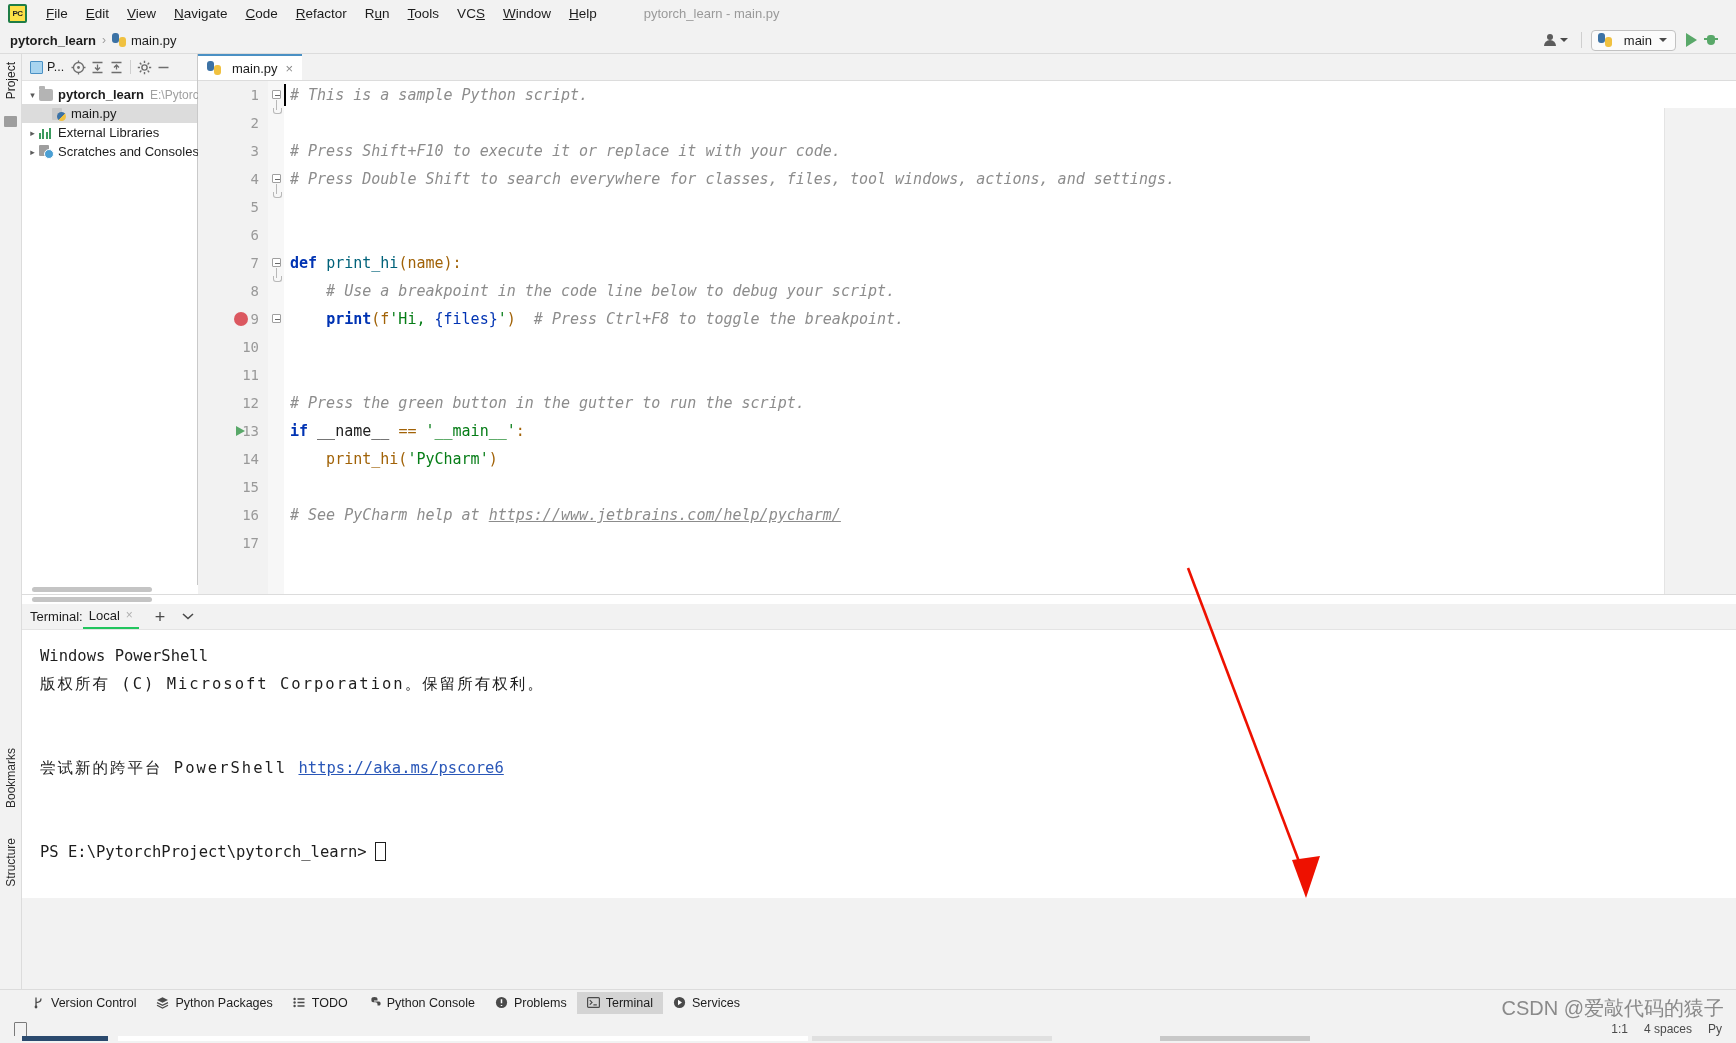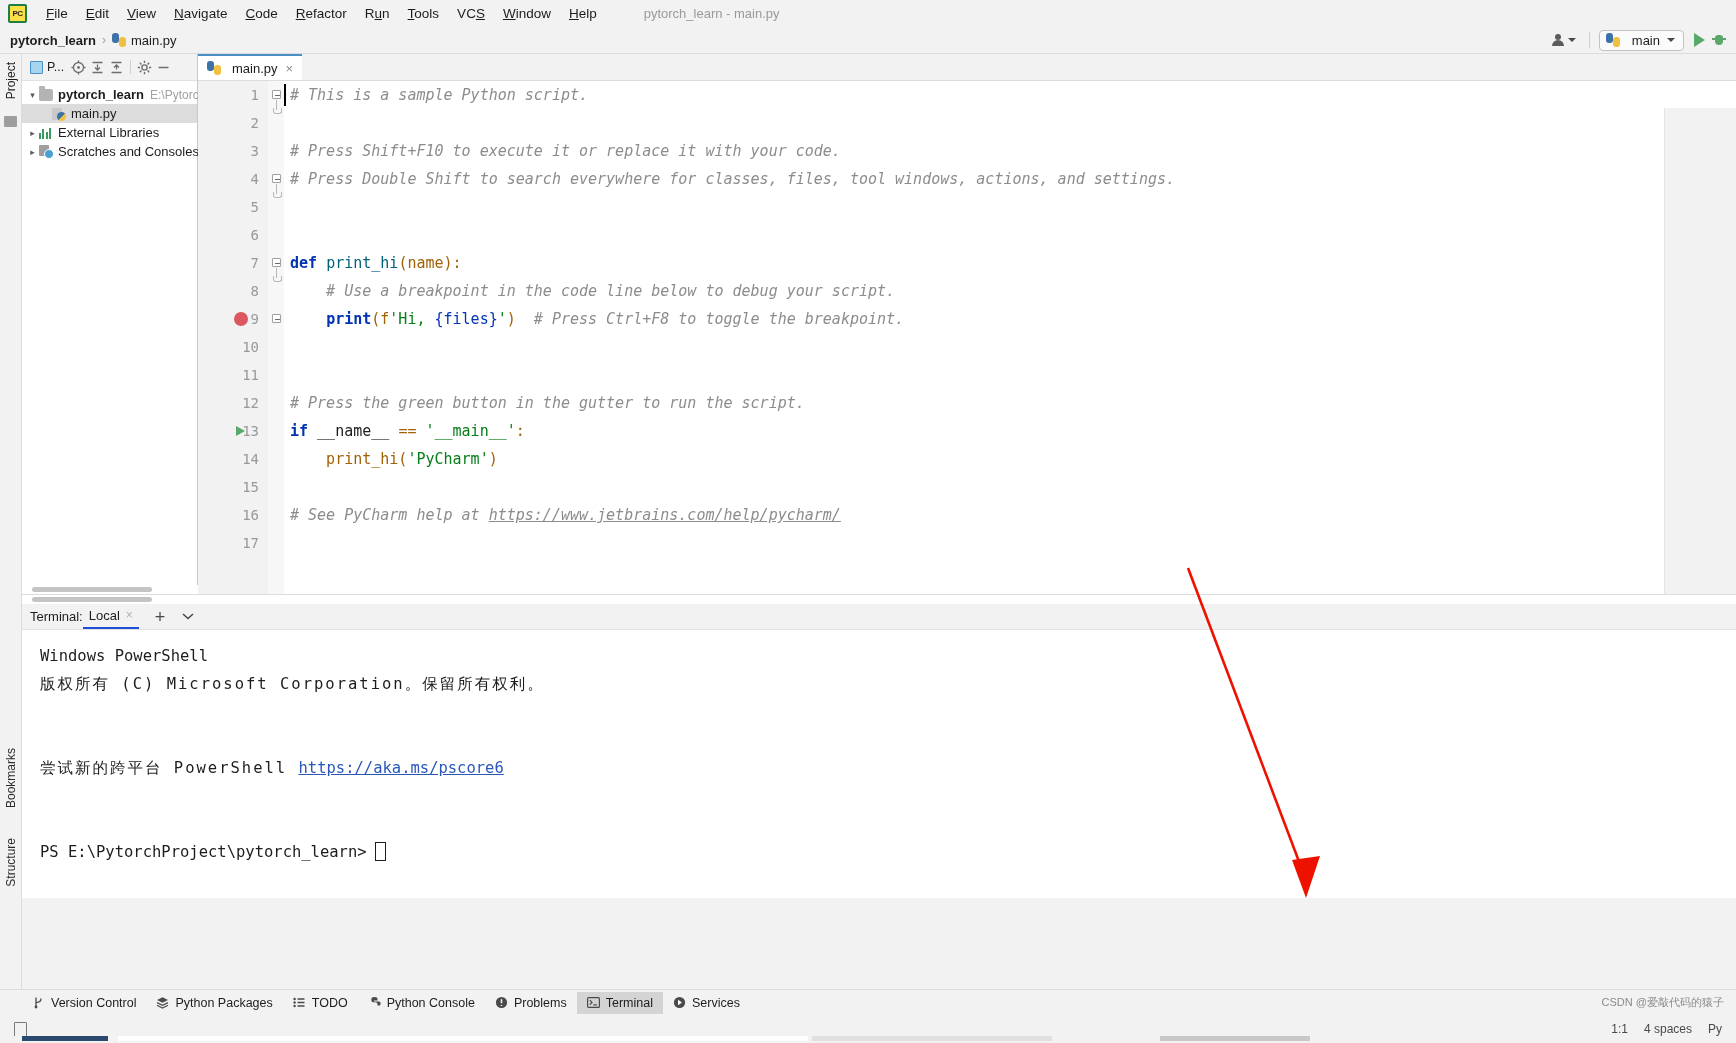--- a/index.html
+++ b/index.html
@@ -50,21 +50,21 @@
     width: 14px; height: 14px; margin-right: 5px; position: relative; flex: none;
   }
   .py-ico::before, .py-ico::after {
     content: ''; position: absolute; width: 7px; height: 10px; border-radius: 3px;
   }
   .py-ico::before { background: #3c72a5; left: 0; top: 0; }
   .py-ico::after { background: #f0c140; right: 0; bottom: 0; }
 
   .nav-right {
     margin-left: auto; display: flex; align-items: center; height: 100%;
-    padding-right: 4px; gap: 0;
+    padding-right: 12px; gap: 0;
   }
   .nav-sep { width: 1px; height: 16px; background: #cfcfcf; margin: 0 9px; }
   .user-ico {
     display: flex; align-items: center; gap: 3px; padding: 3px 4px; cursor: default;
   }
   .user-glyph {
     width: 13px; height: 13px; position: relative; display: inline-block;
   }
   .user-glyph::before {
     content:''; position:absolute; width:6px; height:6px; border-radius:50%;
@@ -288,21 +288,21 @@
   }
 
   .term-header {
     position:absolute; top:604px; left:22px; width:1714px; height:26px;
     background:#f2f2f2; display:flex; align-items:center; padding-left:8px;
     border-bottom:1px solid #e4e4e4;
   }
   .term-title { font-size:13px; color:#1d1d1d; }
   .term-tab {
     display:flex; align-items:center; gap:6px; font-size:13px; padding:3px 6px 4px;
-    border-bottom:2px solid #1d4ed8; cursor:default;justify-content:space-between;
+    border-bottom:2px solid #22c55e; cursor:default;justify-content:space-between;
   }
   .term-tab .close { color:#b0b0b0; font-size:12px; }
   .term-plus {
     font-size:18px; color:#4a4a4a; margin-left:16px; cursor:default; line-height:1;
   }
   .term-chev { margin-left:16px; cursor:default; }
 
   .term-body {
     position:absolute; top:630px; left:22px; width:1714px; height:268px;
     background:#ffffff; font-family:"DejaVu Sans Mono", monospace;
@@ -336,21 +336,21 @@
   .status-ico {
     width:13px; height:15px; border:1.5px solid #7a7a7a; border-radius:1px;
     margin-left:6px;
   }
   .status-right {
     margin-left:auto; display:flex; align-items:center; gap:16px;
     font-size:12px; color:#4a4a4a; padding-right:6px;
   }
 
   .watermark {
-    position:absolute; top:995px; right:12px; font-size:11px; color:#8a8a8a;
+    position:absolute; top:995px; right:12px; font-size:20px; color:#8a8a8a;
     white-space:nowrap; z-index:30;
   }
 
   
   .annot-arrow { position:absolute; top:560px; left:1180px; z-index:40; pointer-events:none; }
 
   
   .bottom-strip {
     position:absolute; top:1036px; left:0; width:1736px; height:7px; background:#f2f2f2;
   }

